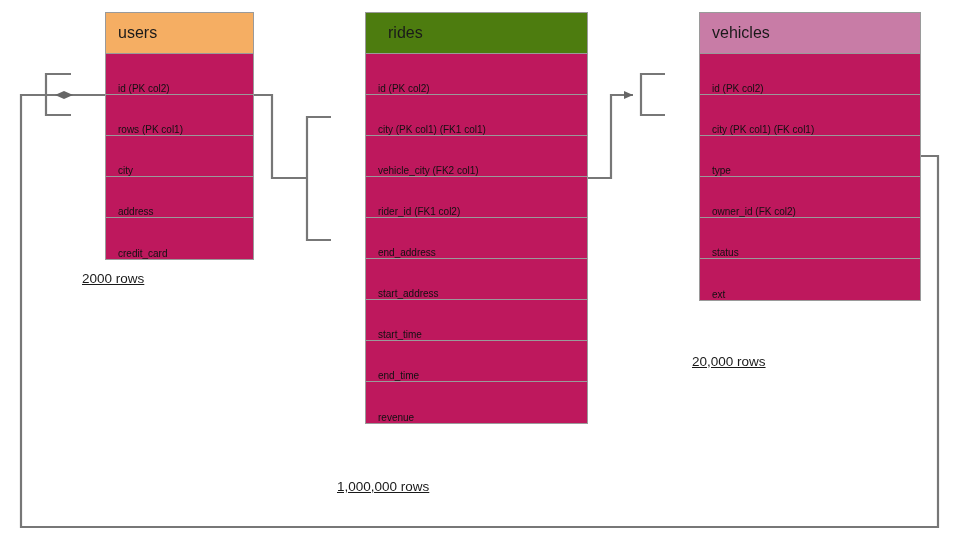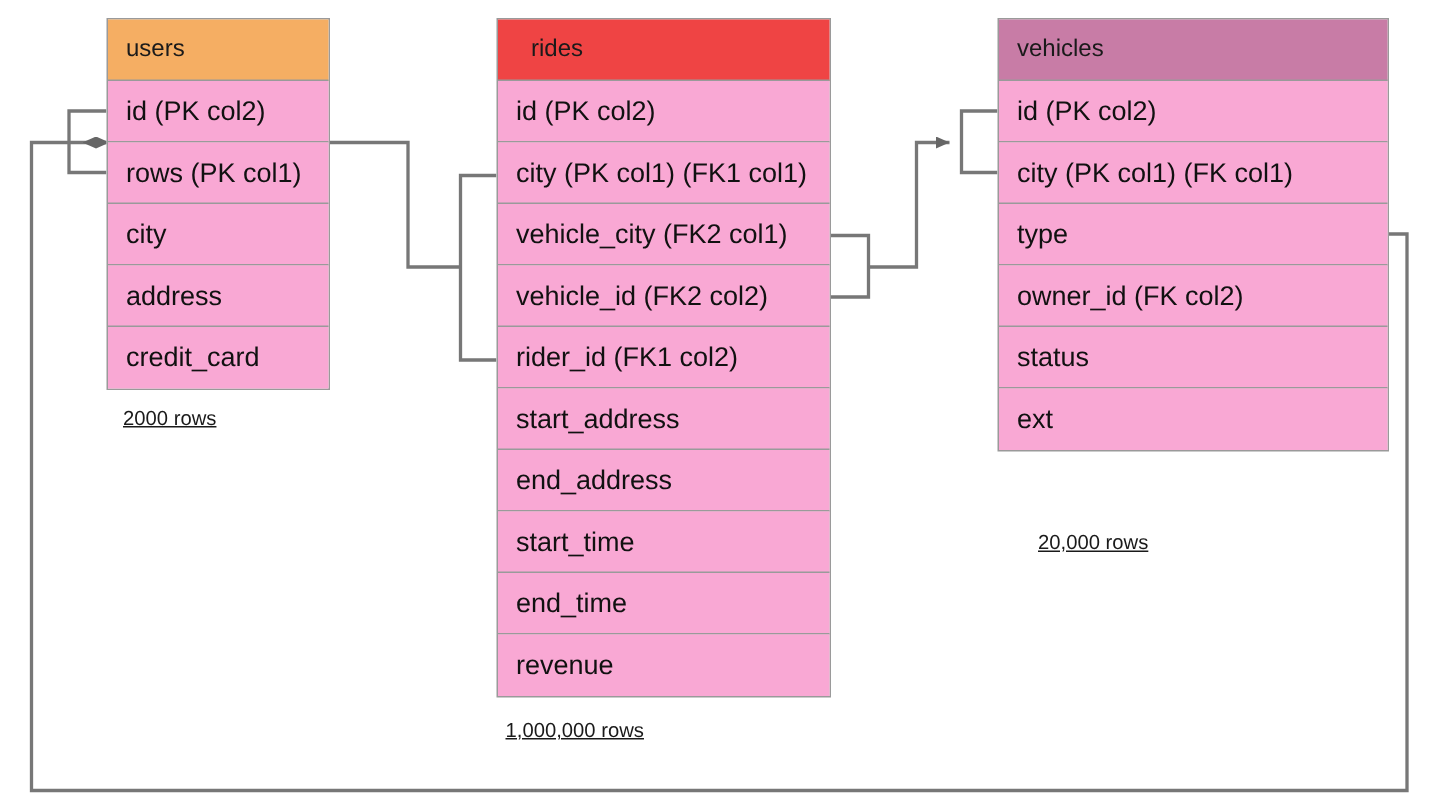--- a/index.html
+++ b/index.html
@@ -26,56 +26,57 @@
     left: 0; top: 0;
     width: 960px;
     height: 540px;
     pointer-events: none;
   }
   .table-box {
     position: absolute;
     border: 1px solid #9a9a9a;
     box-sizing: border-box;
     background: #ffffff;
+    margin-left: 34px;
   }
   .tbl-header {
     height: 41px;
     box-sizing: border-box;
     border-bottom: 1px solid #9a9a9a;
     display: flex;
     align-items: center;
     padding-left: 12px;
     font-size: 16px;
     color: #1a1a1a;
   }
   .tbl-row {
     height: 41px;
     box-sizing: border-box;
     border-bottom: 1px solid #9a9a9a;
     display: flex;
-    align-items: center;
+    align-items: flex-end;
     padding-left: 12px;
-    font-size: 18px;
-    background: #f9a8d4;
+    font-size: 10px;
+    background: #be185d;
     color: #111111;
   }
   .tbl-row.last {
     border-bottom: none;
   }
   .row-count {
     position: absolute;
     font-size: 13.5px;
     color: #1a1a1a;
     white-space: nowrap;
     text-decoration: underline;
   }
   
   #tbl-users    { left: 71px;  top: 12px;  width: 149px; }
   #tbl-rides    { left: 331px; top: 12px;  width: 223px; }
-  #tbl-vehicles { left: 665px; top: 12px;  width: 261px; }
+  #tbl-vehicles { left: 665px; top: 12px;  width: 222px; }
 
   #count-users    { left: 82px;  top: 271px; }
   #count-rides    { left: 337px; top: 479px; }
   #count-vehicles { left: 671px; top: 354px; margin-left: 21px; }
 </style>
 </head>
 <body>
 
 <div id="canvas">
 
@@ -125,43 +126,40 @@
     <div class="tbl-row">
       <span>address</span>
     </div>
     <div class="tbl-row last">
       <span>credit_card</span>
     </div>
   </div>
   <div class="row-count" id="count-users">2000 rows</div>
 
   <div class="table-box" id="tbl-rides">
-    <div class="tbl-header" style="background:#ef4444;padding-left:22px;">
+    <div class="tbl-header" style="background:#4d7c0f;padding-left:22px;">
       <span>rides</span>
     </div>
     <div class="tbl-row">
       <span>id (PK col2)</span>
     </div>
     <div class="tbl-row">
       <span>city (PK col1) (FK1 col1)</span>
     </div>
     <div class="tbl-row">
       <span>vehicle_city (FK2 col1)</span>
     </div>
     <div class="tbl-row">
-      <span>vehicle_id (FK2 col2)</span>
-    </div>
-    <div class="tbl-row">
       <span>rider_id (FK1 col2)</span>
     </div>
     <div class="tbl-row">
-      <span>start_address</span>
+      <span>end_address</span>
     </div>
     <div class="tbl-row">
-      <span>end_address</span>
+      <span>start_address</span>
     </div>
     <div class="tbl-row">
       <span>start_time</span>
     </div>
     <div class="tbl-row">
       <span>end_time</span>
     </div>
     <div class="tbl-row last">
       <span>revenue</span>
     </div>

